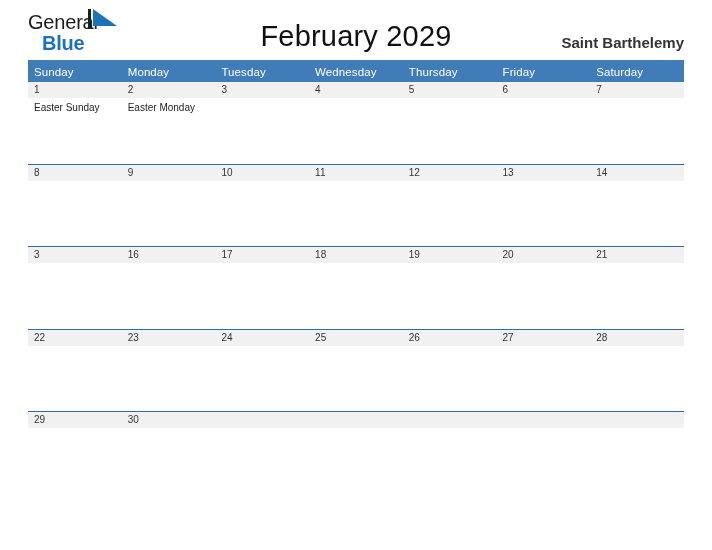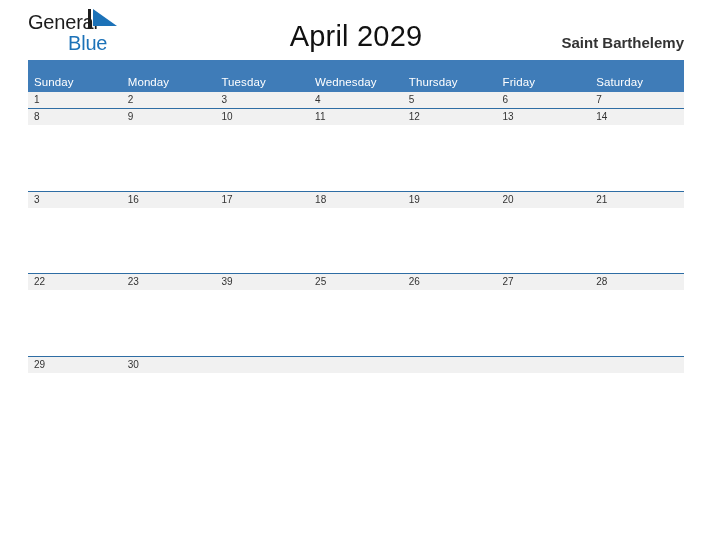--- a/index.html
+++ b/index.html
@@ -43,24 +43,24 @@
     font-size: 20px;
     letter-spacing: -0.2px;
     color: #1d1d1d;
     font-weight: 400;
     display: block;
   }
   .brand-blue {
     font-size: 20px;
     letter-spacing: -0.2px;
     color: #1c72b8;
-    font-weight: 400;
+    font-weight: 700;
     display: block;
     margin-top: 1px;
-    margin-left: 40px;
+    margin-left: 14px;
   }
   .brand-flag {
     position: absolute;
     left: 60px;
     top: 9px;
     width: 31px;
     height: 20px;
   }
 
   .title {
@@ -96,21 +96,21 @@
 
   .cal-head-row {
     background: #3f7cb8;
   }
   .cal-head-cell {
     background: #3f7cb8;
     color: #ffffff;
     font-size: 11.5px;
     font-weight: 400;
     text-align: left;
-    padding: 16px 0 4px 6px;
+    padding: 6px 0 4px 6px;
     height: 18px;
     box-sizing: border-box;
     letter-spacing: 0.1px;
   }
 
   .week-row .daynum-cell {
     background: #f1f1f1;
     border-top: 1.5px solid #2e6da4;
     font-size: 10px;
     color: #333333;
@@ -155,21 +155,21 @@
       <span class="brand-general">General</span>
       <span class="brand-blue">Blue</span>
       <span class="brand-flag">
         <svg width="31" height="20" viewBox="0 0 31 20" xmlns="http://www.w3.org/2000/svg">
           <rect x="0" y="0" width="3" height="20" fill="#1d1d1d"></rect>
           <polygon points="5,0 29,17 5,17" fill="#1c72b8"></polygon>
         </svg>
       </span>
     </div>
 
-    <div class="title">April 2029</div>
+    <div class="title">February 2029</div>
 
     <div class="region">Saint Barthelemy</div>
 
   </div>
 
   <table class="calendar">
     <thead>
       <tr class="cal-head-row">
         <th class="cal-head-cell">Sunday</th>
         <th class="cal-head-cell">Monday</th>
@@ -183,20 +183,33 @@
     <tbody>
         <tr class="week-row first-week">
           <td class="daynum-cell">1</td>
           <td class="daynum-cell">2</td>
           <td class="daynum-cell">3</td>
           <td class="daynum-cell">4</td>
           <td class="daynum-cell">5</td>
           <td class="daynum-cell">6</td>
           <td class="daynum-cell">7</td>
         </tr>
+        <tr class="week-row first-week">
+          <td class="event-cell">
+            <div class="event">Easter Sunday</div>
+          </td>
+          <td class="event-cell">
+            <div class="event">Easter Monday</div>
+          </td>
+          <td class="event-cell"></td>
+          <td class="event-cell"></td>
+          <td class="event-cell"></td>
+          <td class="event-cell"></td>
+          <td class="event-cell"></td>
+        </tr>
         <tr class="week-row">
           <td class="daynum-cell">8</td>
           <td class="daynum-cell">9</td>
           <td class="daynum-cell">10</td>
           <td class="daynum-cell">11</td>
           <td class="daynum-cell">12</td>
           <td class="daynum-cell">13</td>
           <td class="daynum-cell">14</td>
         </tr>
         <tr class="week-row">
@@ -222,21 +235,21 @@
           <td class="event-cell"></td>
           <td class="event-cell"></td>
           <td class="event-cell"></td>
           <td class="event-cell"></td>
           <td class="event-cell"></td>
           <td class="event-cell"></td>
         </tr>
         <tr class="week-row">
           <td class="daynum-cell">22</td>
           <td class="daynum-cell">23</td>
-          <td class="daynum-cell">39</td>
+          <td class="daynum-cell">24</td>
           <td class="daynum-cell">25</td>
           <td class="daynum-cell">26</td>
           <td class="daynum-cell">27</td>
           <td class="daynum-cell">28</td>
         </tr>
         <tr class="week-row">
           <td class="event-cell"></td>
           <td class="event-cell"></td>
           <td class="event-cell"></td>
           <td class="event-cell"></td>

